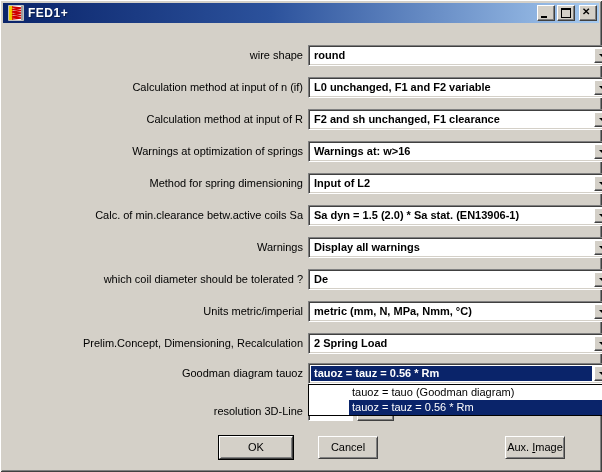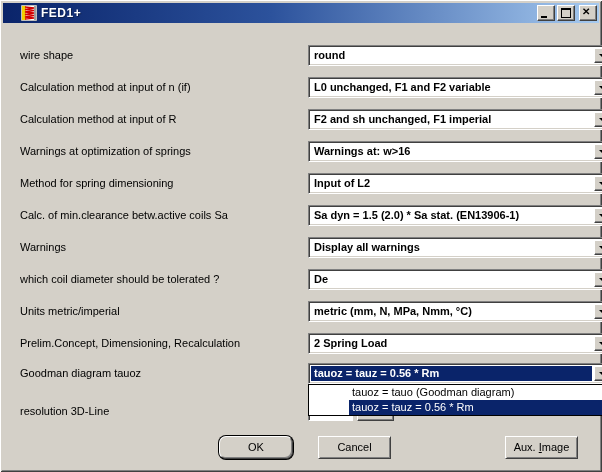--- a/index.html
+++ b/index.html
@@ -1,34 +1,34 @@
 <!DOCTYPE html>
 <html><head>
 <meta charset="utf-8">
 <style>
   html,body{margin:0;padding:0;background:#d4d0c8;font-family:"Liberation Sans",sans-serif;}
   .window{position:relative;width:602px;height:472px;background:#d4d0c8;overflow:hidden;
     box-shadow: inset 1px 1px 0 #ffffff, inset -1px -1px 0 #404040,
                 inset 2px 2px 0 #d4d0c8, inset -2px -2px 0 #808080;}
   .titlebar{position:absolute;left:3px;top:3px;right:3px;height:20px;
     background:linear-gradient(to right,#0a246a 0%,#2c529c 45%,#a6caf0 100%);
-    display:flex;align-items:center;padding-left:18px;}
+    display:flex;align-items:center;padding-left:5px;}
   .app-icon{width:16px;height:16px;margin-right:4px;flex:0 0 auto;}
   .title-text{color:#ffffff;font-weight:bold;font-size:12px;letter-spacing:0.5px;
     text-shadow:1px 1px 0 rgba(0,0,0,.35);}
   .tb-btns{position:absolute;right:2px;top:2px;display:flex;}
   .tb-btn{width:16px;height:14px;background:#d4d0c8;margin-left:2px;position:relative;
     border:1px solid;border-color:#fff #404040 #404040 #fff;
     box-shadow:inset -1px -1px 0 #808080;cursor:default;}
   .glyph-min{position:absolute;left:3px;bottom:2px;width:6px;height:2px;background:#000;}
   .glyph-max{position:absolute;left:3px;top:2px;width:8px;height:7px;
     border:1px solid #000;border-top-width:2px;}
   .glyph-close{position:absolute;left:2px;top:1px;font-size:10px;font-weight:bold;color:#000;line-height:10px;}
   .lbl{position:absolute;left:20px;width:283px;height:21px;line-height:21px;
-    font-size:11px;color:#000;white-space:nowrap;}
+    text-align:right;font-size:11px;color:#000;white-space:nowrap;}
   .combo{position:absolute;left:308px;width:306px;height:21px;background:#fff;
     border:1px solid;border-color:#808080 #fff #fff #808080;
     box-shadow:inset 1px 1px 0 #404040, inset -1px -1px 0 #d4d0c8;box-sizing:border-box;font-weight:bold;}
   .combo-text{position:absolute;left:2px;top:2px;right:21px;bottom:2px;
     font-size:11px;line-height:15px;padding:0 0 0 3px;color:#000;white-space:nowrap;overflow:hidden;}
   .combo-text.hl{background:#0a246a;color:#fff;}
   .combo-btn{position:absolute;top:2px;right:2px;width:17px;height:15px;background:#d4d0c8;
     border:1px solid;border-color:#fff #404040 #404040 #fff;
     box-shadow:inset -1px -1px 0 #808080;box-sizing:border-box;
     display:flex;align-items:center;justify-content:center;}
@@ -37,25 +37,25 @@
   .droplist{position:absolute;left:308px;top:384px;width:260px;background:#fff;
     border:1px solid #000;z-index:10;padding-left:40px;}
   .dl-item{height:15px;line-height:15px;font-size:11px;padding-left:3px;color:#000;white-space:nowrap;}
   .dl-item.sel{background:#0a246a;color:#fff;}
   .mini-edit{position:absolute;left:308px;top:401px;width:45px;height:20px;background:#fff;
     border:1px solid;border-color:#808080 #fff #fff #808080;
     box-shadow:inset 1px 1px 0 #404040;box-sizing:border-box;z-index:5;}
   .mini-btn{position:absolute;left:357px;top:401px;width:37px;height:20px;background:#d4d0c8;
     border:1px solid;border-color:#fff #404040 #404040 #fff;
     box-shadow:inset -1px -1px 0 #808080;box-sizing:border-box;z-index:5;}
-  .btn{position:absolute;top:436px;width:73px;height:23px;background:#d4d0c8;
+  .btn{position:absolute;top:436px;width:60px;height:23px;background:#d4d0c8;
     border:1px solid;border-color:#fff #404040 #404040 #fff;
     box-shadow:inset 1px 1px 0 #d4d0c8, inset -1px -1px 0 #808080;box-sizing:border-box;
     font-size:11px;color:#000;text-align:center;line-height:20px;cursor:default;}
-  .btn.default{box-shadow:0 0 0 1px #000, inset 1px 1px 0 #d4d0c8, inset -1px -1px 0 #808080;border-radius:7px;}
+  .btn.default{box-shadow:0 0 0 1px #000, inset 1px 1px 0 #d4d0c8, inset -1px -1px 0 #808080;}
   .accel{text-decoration:underline;}
 </style>
 </head>
 <body>
 
 <div class="window">
 
   <div class="titlebar">
     <svg class="app-icon" viewBox="0 0 16 16">
       <rect x="0" y="0" width="16" height="16" fill="#ffffff" stroke="#808080" stroke-width="1"></rect>
@@ -93,21 +93,21 @@
       <div class="combo-text">L0 unchanged, F1 and F2 variable</div>
       <div class="combo-btn">
           <div class="arrow"></div>
         </div>
     </div>
   </div>
 
   <div>
     <div class="lbl" style="top:109px">Calculation method at input of R</div>
     <div class="combo" style="top:109px">
-      <div class="combo-text">F2 and sh unchanged, F1 imperial</div>
+      <div class="combo-text">F2 and sh unchanged, F1 clearance</div>
       <div class="combo-btn">
           <div class="arrow"></div>
         </div>
     </div>
   </div>
 
   <div>
     <div class="lbl" style="top:141px">Warnings at optimization of springs</div>
     <div class="combo" style="top:141px">
       <div class="combo-text">Warnings at: w&gt;16</div>

